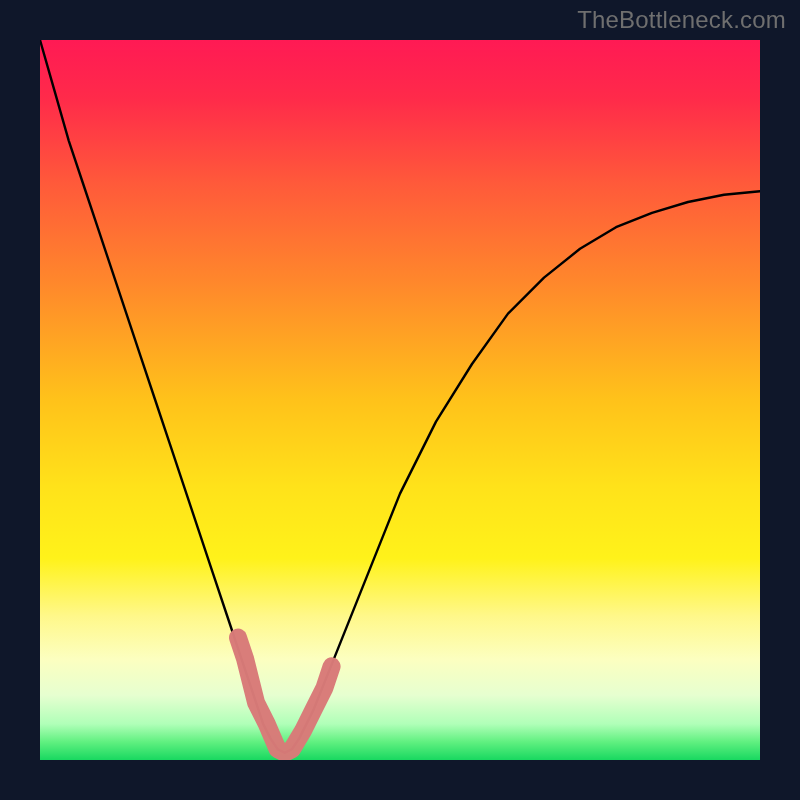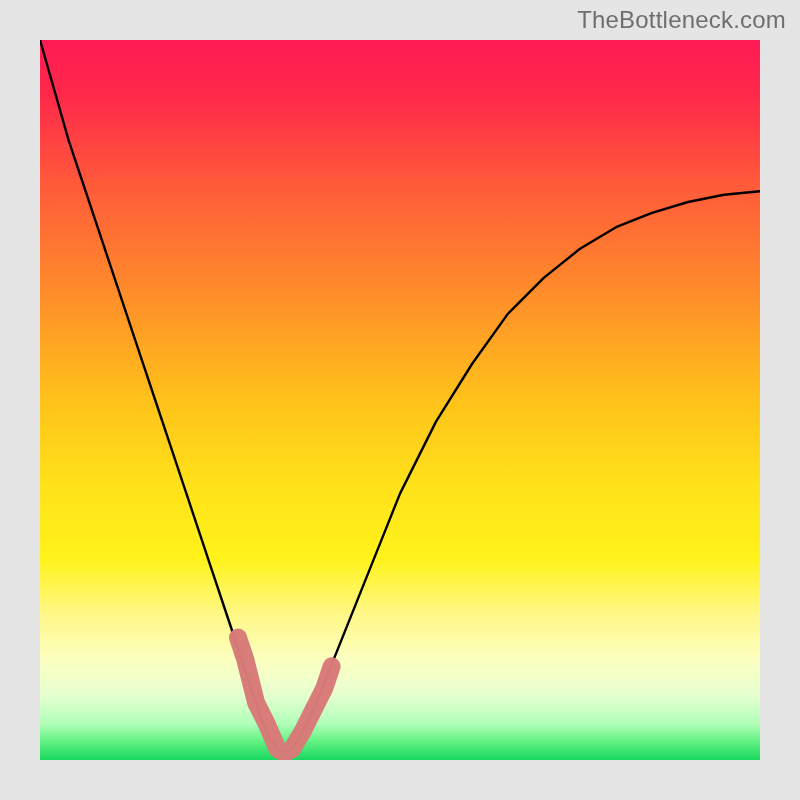--- a/index.html
+++ b/index.html
@@ -10,21 +10,21 @@
     background: #000;
     font-family: Arial, Helvetica, sans-serif;
     overflow: hidden;
   }
   .frame {
     position: absolute;
     left: 0;
     top: 0;
     width: 800px;
     height: 800px;
-    background: #e5e5e5;
+    background: #0f172a;
   }
   .plot {
     position: absolute;
     left: 40px;
     top: 40px;
     width: 720px;
     height: 720px;
   }
   .watermark {
     position: absolute;

